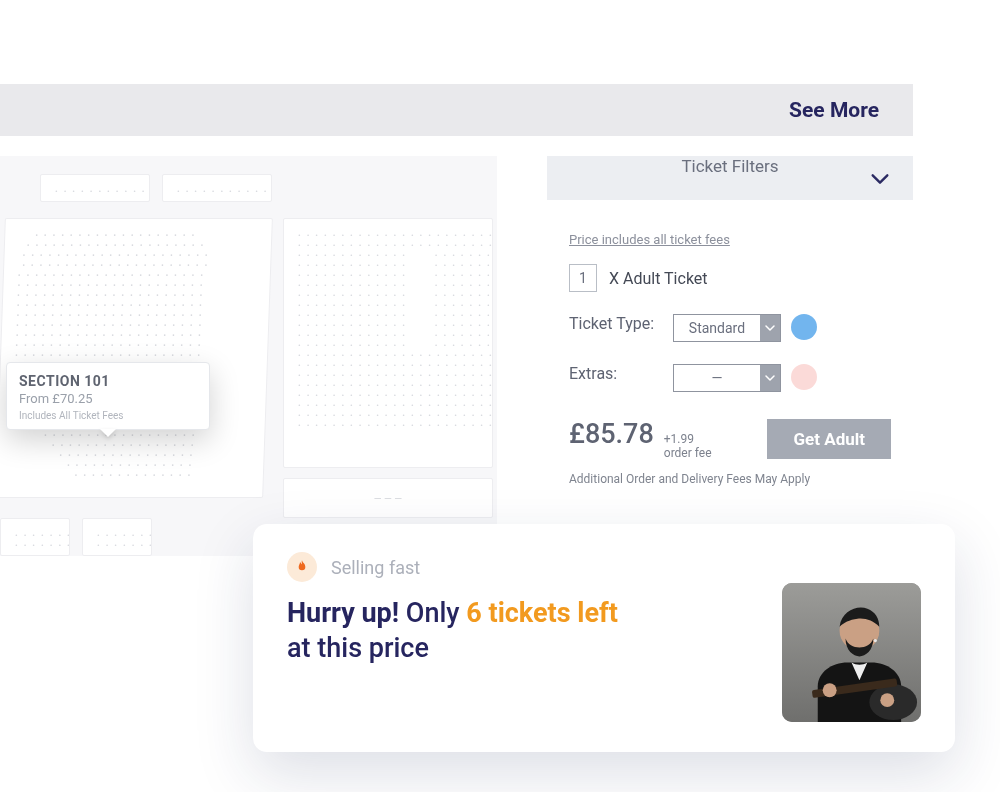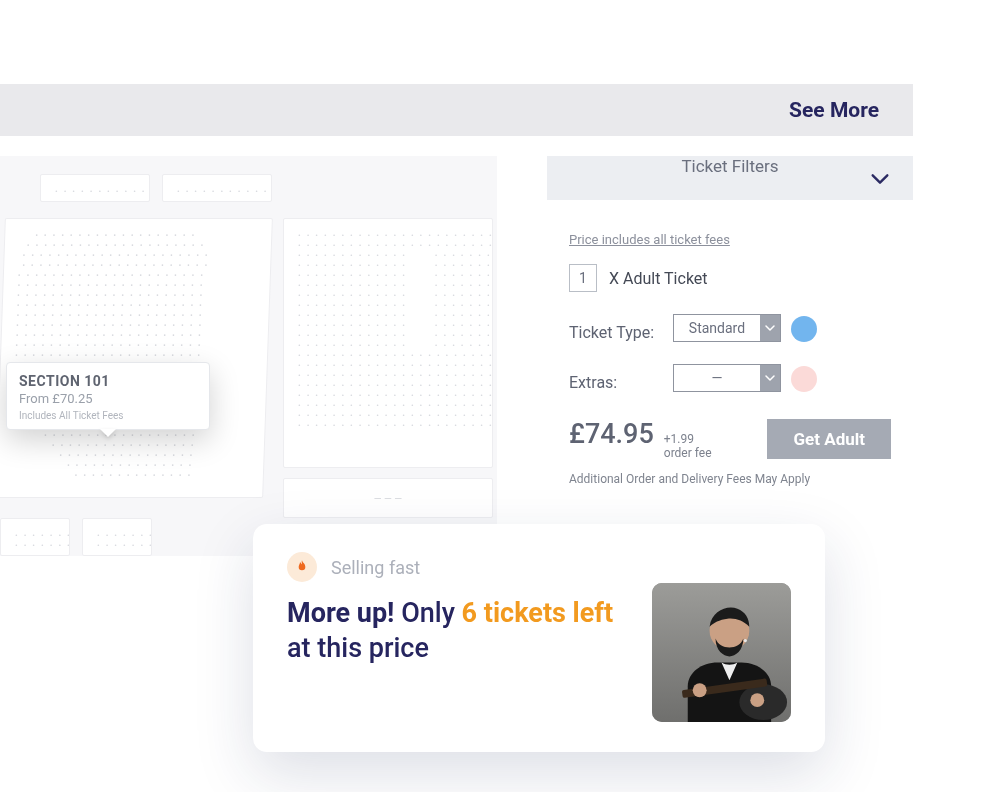--- a/index.html
+++ b/index.html
@@ -29,35 +29,35 @@
 
   .sidebar{position:absolute;top:156px;left:547px;width:366px;background:#fff}
   .filters{height:44px;background:#eceef2;display:flex;align-items:flex-start;justify-content:center;position:relative;color:#6a6f7e;font-size:17px}
   .chev{position:absolute;right:22px;top:12px}
   .fees{color:#8c909c;font-size:13px;text-decoration:underline;margin:18px 0 0 22px;display:inline-block}
   .panel{padding:14px 22px 30px}
   .stand{color:#3b3f4d;font-weight:700;font-size:21px;margin-top:12px}
   .qtyrow{display:flex;align-items:center;gap:12px;margin-top:16px}
   .qtybox{width:28px;height:28px;border:1px solid var(--grey-line);display:flex;align-items:center;justify-content:center;color:#6a6f7e;font-size:14px}
   .adult{color:#444955;font-size:16px}
-  .fieldrow{display:flex;align-items:flex-end;margin-top:22px;gap:10px}
+  .fieldrow{display:flex;align-items:flex-start;margin-top:22px;gap:10px}
   .fieldrow.extras{margin-top:22px}
   .fieldlabel{color:#5e6372;font-size:16px;flex:0 0 94px}
   .sel{width:108px;height:28px;border:1px solid #8f949f;display:flex;align-items:center;position:relative;background:#fff}
   .sel .val{flex:1;text-align:center;color:#6a6f7e;font-size:14px}
   .sel .dd{width:20px;height:100%;background:#9ea3ad;display:flex;align-items:center;justify-content:center}
   .colordot{width:26px;height:26px;border-radius:50%}
   .pricerow{display:flex;align-items:center;justify-content:space-between;margin-top:26px}
   .priceleft{display:flex;align-items:baseline;gap:10px}
   .price{color:#5e6372;font-size:27px;font-weight:500}
   .feesmall{color:#7d828e;font-size:12px;line-height:14px}
   .getbtn{background:#a5aab4;color:#fff;font-weight:700;font-size:17px;padding:10px 26px;border:none}
   .extrafees{color:#7f848f;font-size:12px;margin-top:12px}
 
-  .notif{position:absolute;left:253px;top:524px;width:572px;height:228px;background:#fff;border-radius:14px;box-shadow:0 22px 60px rgba(30,40,90,0.15);padding:28px 34px 24px;display:flex;justify-content:space-between}
+  .notif{position:absolute;left:253px;top:524px;width:702px;height:228px;background:#fff;border-radius:14px;box-shadow:0 22px 60px rgba(30,40,90,0.15);padding:28px 34px 24px;display:flex;justify-content:space-between}
   .nleft{max-width:480px}
   .tagrow{display:flex;align-items:center;gap:14px}
   .flamebadge{width:30px;height:30px;border-radius:50%;background:#fcead8;display:flex;align-items:center;justify-content:center}
   .tagtxt{color:#acb0ba;font-size:18px}
   .headline{font-size:27px;font-weight:700;color:var(--ink);line-height:1.3;margin-top:14px}
   .hl-orange{color:var(--orange)}
   .hl-plain{font-weight:500;color:var(--ink)}
   .verified{display:flex;align-items:center;gap:10px;margin-top:38px}
   .checkbadge{width:22px;height:22px;border-radius:50%;background:var(--notif-blue);display:flex;align-items:center;justify-content:center}
   .vtxt{color:#a9adb7;font-size:18px}
@@ -170,21 +170,21 @@
         <span class="dd">
           <svg width="12" height="12" viewBox="0 0 24 24">
               <path d="M4 8l8 8 8-8" stroke="#fff" stroke-width="3" fill="none" stroke-linecap="round" stroke-linejoin="round"></path>
             </svg>
         </span>
       </div>
       <div class="colordot" style="background:var(--pink-dot)"></div>
     </div>
     <div class="pricerow">
       <div class="priceleft">
-        <div class="price">£74.95</div>
+        <div class="price">£85.78</div>
         <div>
           <div class="feesmall">+1.99</div>
           <div class="feesmall">order fee</div>
         </div>
       </div>
       <button class="getbtn">Get Adult</button>
     </div>
     <div class="extrafees">Additional Order and Delivery Fees May Apply</div>
   </div>
 </div>
@@ -193,21 +193,21 @@
   <div class="nleft">
     <div class="tagrow">
       <div class="flamebadge">
         <svg width="16" height="18" viewBox="0 0 24 24">
             <path d="M12 2c1 4 5 5 5 10a5 5 0 11-10 0c0-3 2-4 2-7 2 1 2 3 3 3 0-2-1-4 0-6z" fill="#ef6a1f"></path>
           </svg>
       </div>
       <div class="tagtxt">Selling fast</div>
     </div>
     <div class="headline">
-      <span>More up!</span><span class="hl-plain"> Only </span><span class="hl-orange">6 tickets left</span><br>
+      <span>Hurry up!</span><span class="hl-plain"> Only </span><span class="hl-orange">6 tickets left</span><br>
       <span class="hl-plain">at this price</span>
     </div>
   </div>
   <div class="thumb">
 
     <svg viewBox="0 0 140 140" xmlns="http://www.w3.org/2000/svg">
       <rect width="140" height="140" fill="#8b8b89"></rect>
       <rect x="0" y="0" width="140" height="140" fill="url(#g)"></rect>
       <defs>
         <linearGradient id="g" x1="0" y1="0" x2="0" y2="1">

